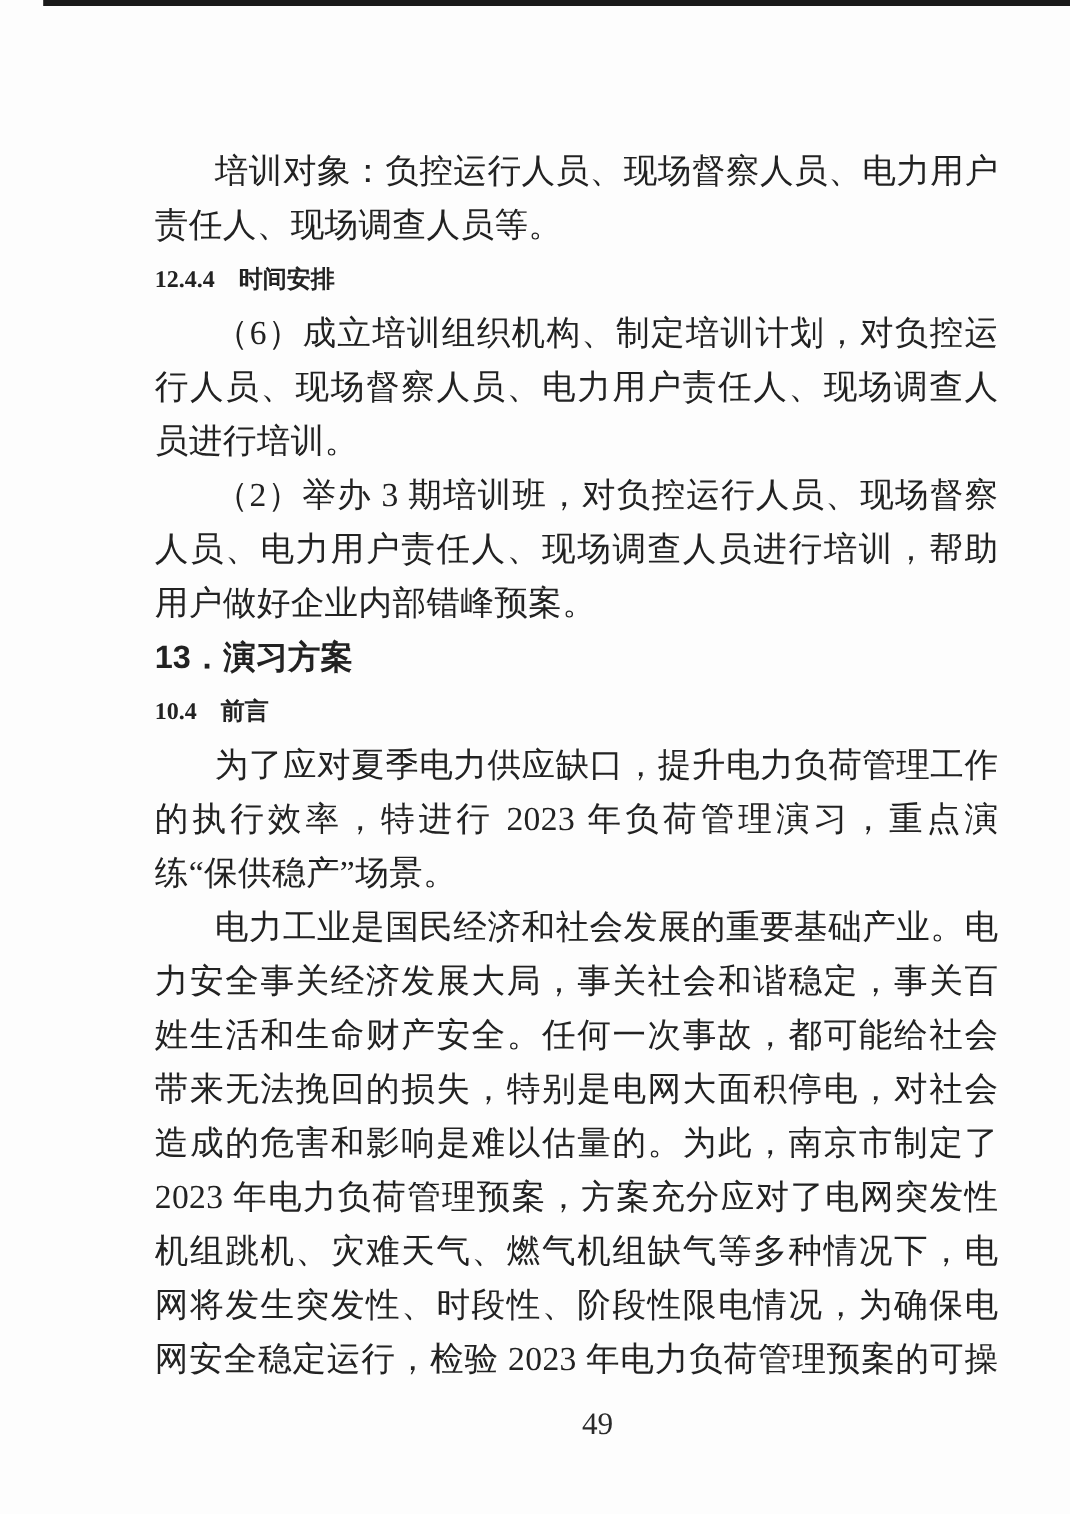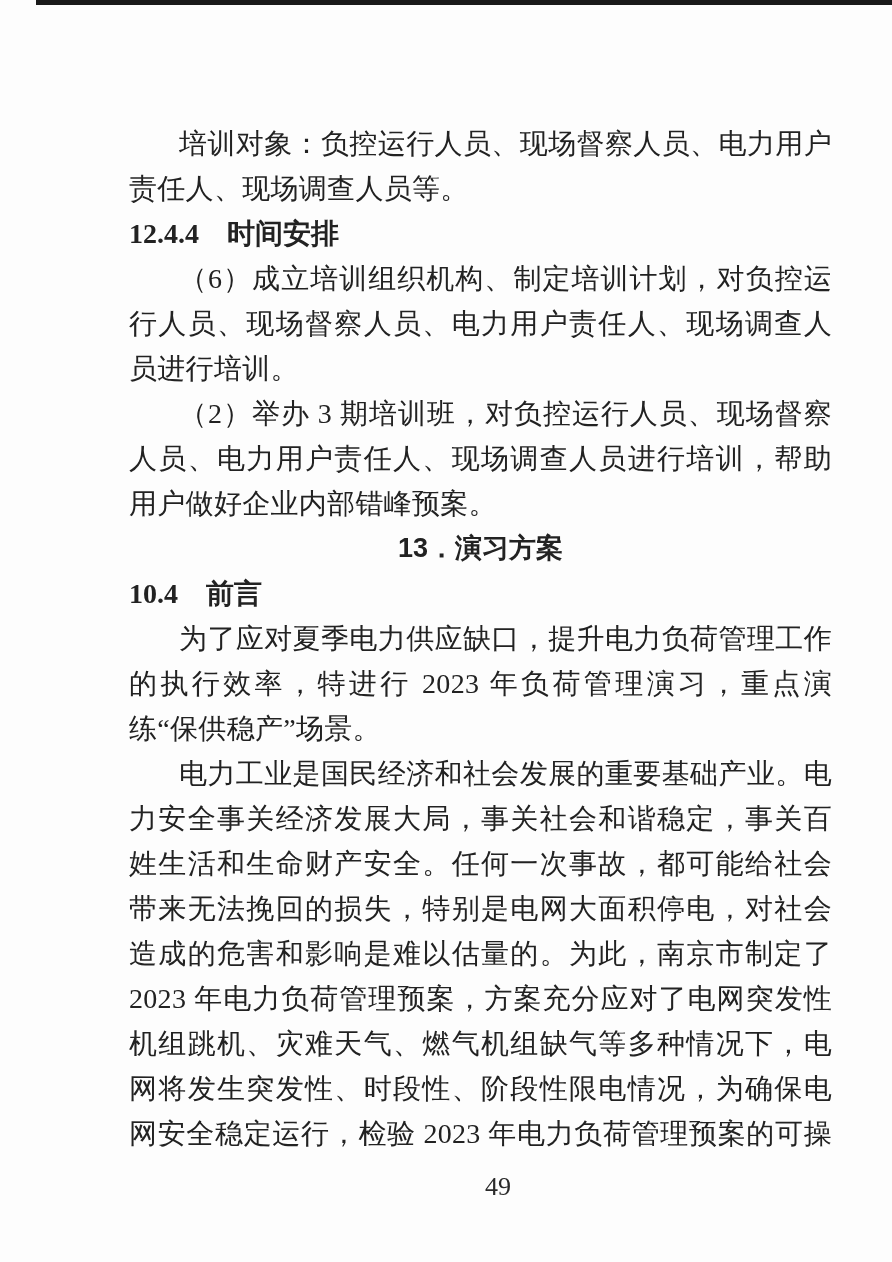--- a/index.html
+++ b/index.html
@@ -49,31 +49,31 @@
   .content p, .content h2, .content h3 {
     margin: 0;
     padding: 0;
   }
   .para {
     text-indent: 50px;
     font-weight: normal;
     letter-spacing: 0.3px;
   }
   .h-sub {
-    font-size: 28px;
+    font-size: 20px;
     font-weight: 700;
     padding-left: 50px;
     text-align: left;
   }
   .h-chapter {
     font-family: "Liberation Sans", "DejaVu Sans", sans-serif;
     font-size: 27px;
     font-weight: 600;
     padding-left: 50px;
-    text-align: center;
+    text-align: left;
   }
   .footer {
     position: absolute;
     top: 1172px;
     left: 0;
     width: 100%;
     text-align: center;
     font-size: 26px;
     line-height: 30px;
     color: #2a2a2a;

